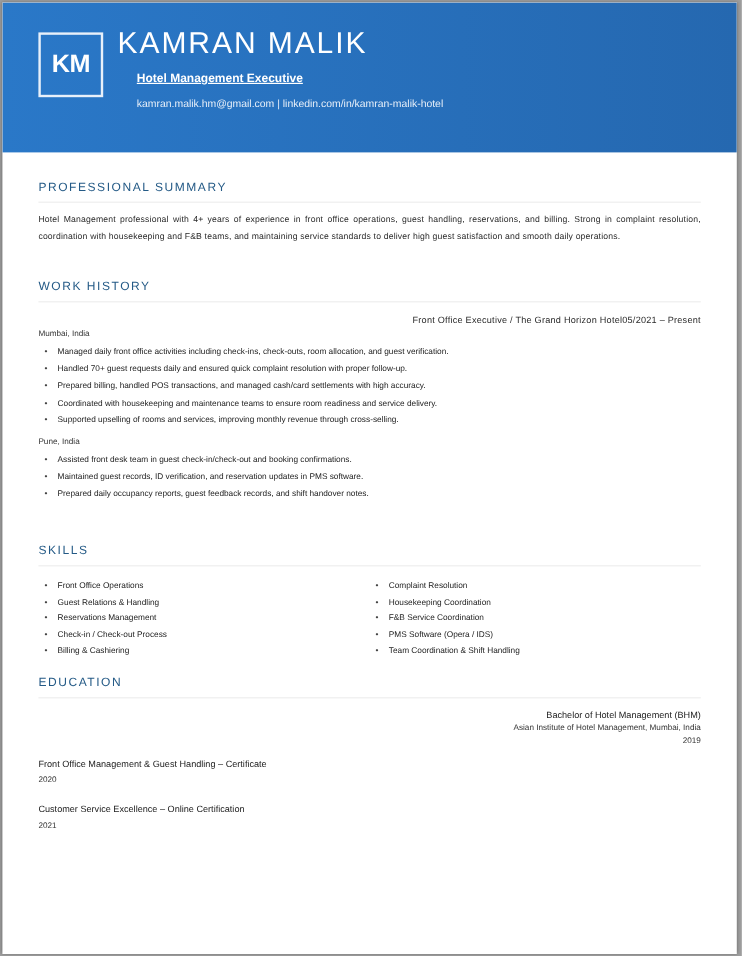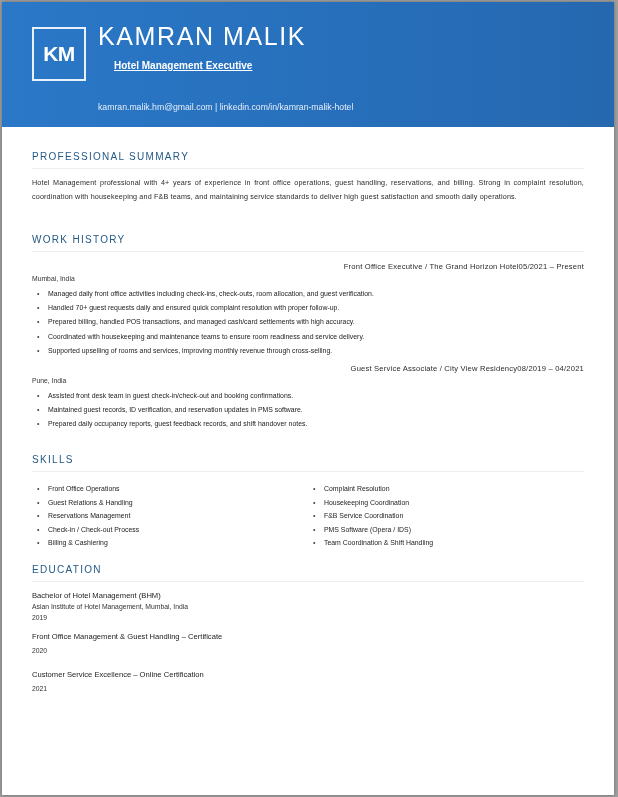--- a/index.html
+++ b/index.html
@@ -28,21 +28,21 @@
       line-height: 28px;
     }
     .title {
       position: absolute; left: 112px; top: 57px;
       font-size: 10px; font-weight: bold; color: #fff; line-height: 13px; text-decoration: underline;
     }
     .contact {
       position: absolute; left: 96px; font-size: 8.7px; color: #e6eef8; line-height: 11px;
     }
     .contact.l1 { top: 76px; }
-    .contact.l2 { top: 100px; }
+    .contact.l2 { top: 79px; margin-left: 16px; }
 
     .section { position: absolute; left: 30px; width: 552px; }
     .section-title {
       font-size: 10px; letter-spacing: 1.3px; color: #245a86; line-height: 11px;
       padding-bottom: 6px; border-bottom: 1px solid #eeeeee;
     }
     .summary-text {
       margin-top: 7px; font-size: 7.2px; line-height: 13.5px; color: #2a2a2a;
       text-align: justify; letter-spacing: 0.15px;
     }
@@ -92,24 +92,20 @@
       <ul class="bul">
         <li>Managed daily front office activities including check-ins, check-outs, room allocation, and guest verification.</li>
         <li>Handled 70+ guest requests daily and ensured quick complaint resolution with proper follow-up.</li>
         <li>Prepared billing, handled POS transactions, and managed cash/card settlements with high accuracy.</li>
         <li>Coordinated with housekeeping and maintenance teams to ensure room readiness and service delivery.</li>
         <li>Supported upselling of rooms and services, improving monthly revenue through cross-selling.</li>
       </ul>
     </div>
 
     <div class="job" style="margin-top:5px;">
-      <div class="job-head">
-        <span>Guest Service Associate / City View Residency</span>
-        <span>08/2019 – 04/2021</span>
-      </div>
       <div class="job-loc">Pune, India</div>
       <ul class="bul">
         <li>Assisted front desk team in guest check-in/check-out and booking confirmations.</li>
         <li>Maintained guest records, ID verification, and reservation updates in PMS software.</li>
         <li>Prepared daily occupancy reports, guest feedback records, and shift handover notes.</li>
       </ul>
     </div>
   </div>
 
   <div class="section" style="top:452px;">
@@ -128,21 +124,21 @@
         <li>F&amp;B Service Coordination</li>
         <li>PMS Software (Opera / IDS)</li>
         <li>Team Coordination &amp; Shift Handling</li>
       </ul>
     </div>
   </div>
 
   <div class="section" style="top:562px;">
     <div class="section-title">EDUCATION</div>
 
-    <div class="edu-item" style="margin-top:9px;">
+    <div class="edu-item" style="margin-top:9px;text-align:right;">
       <div class="edu-deg">Bachelor of Hotel Management (BHM)</div>
       <div class="edu-sub">Asian Institute of Hotel Management, Mumbai, India</div>
       <div class="edu-sub">2019</div>
     </div>
 
     <div class="edu-item" style="margin-top:9px;">
       <div class="edu-deg">Front Office Management &amp; Guest Handling – Certificate</div>
       <div class="edu-sub" style="margin-top:3px;">2020</div>
     </div>
 

